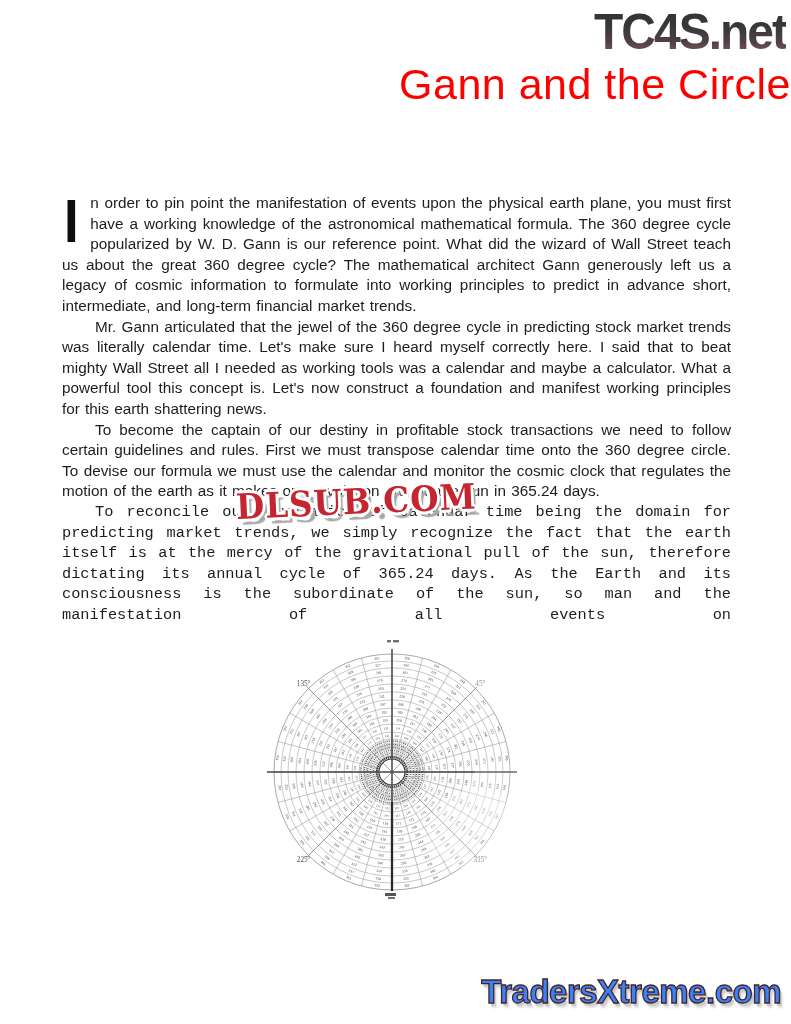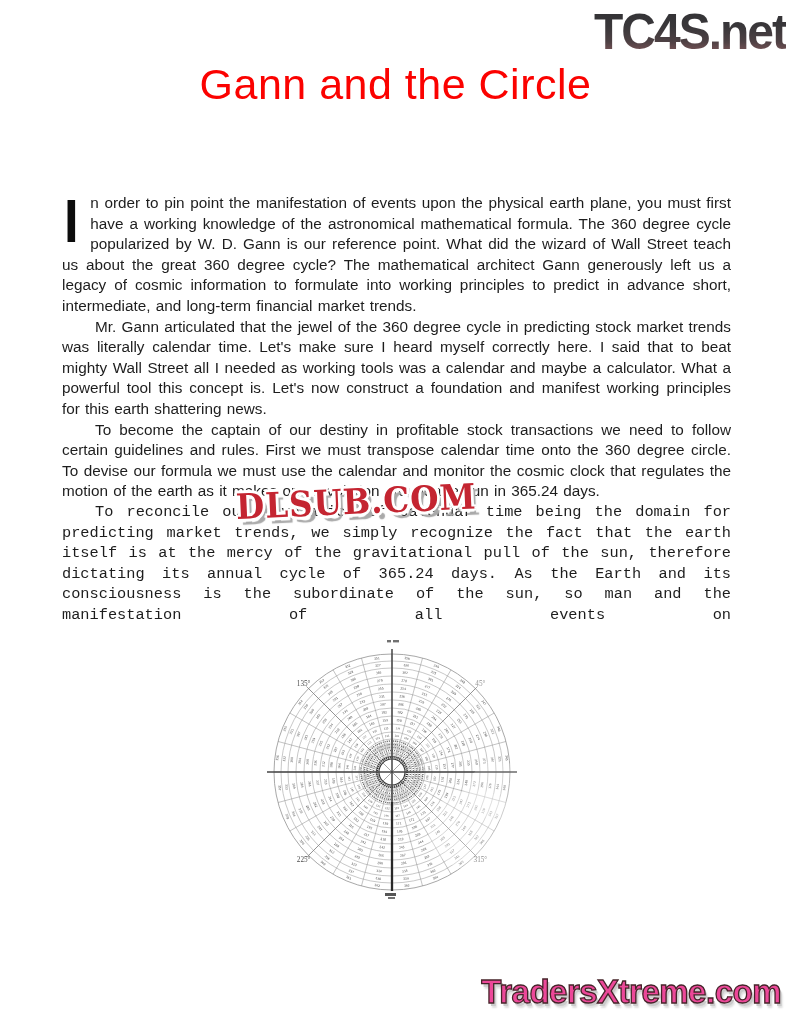--- a/index.html
+++ b/index.html
@@ -6,21 +6,21 @@
   .page{position:relative;width:791px;height:1024px;background:#ffffff;overflow:hidden;
         font-family:"Liberation Sans",sans-serif;}
 
   .logo-tc4s{position:absolute;top:2px;right:5px;
     font-family:"Liberation Sans",sans-serif;font-weight:bold;font-size:48px;letter-spacing:-2px;
     transform:scaleY(1.06);transform-origin:top right;
     background:linear-gradient(180deg,#303033 0%,#39373a 42%,#4e4144 68%,#7c5457 88%,#936062 100%);
     -webkit-background-clip:text;background-clip:text;color:transparent;
     filter:blur(0.4px);}
 
-  .title{position:absolute;top:60px;left:0;right:0;text-align:center;
+  .title{position:absolute;top:60px;left:0;right:0;text-align:right;
     font-size:43px;font-weight:400;color:#fb0200;letter-spacing:0.5px;}
 
   .byline{position:absolute;top:130px;left:0;right:0;text-align:center;
     font-size:27px;color:#141414;}
 
   .article{position:absolute;top:193px;left:62px;width:669px;
     font-size:15.3px;line-height:20.6px;text-align:justify;color:#1d1d1d;
     word-spacing:1px;}
   .article p{margin:0;text-indent:33px;}
   .article p.first{text-indent:0;}
@@ -34,21 +34,21 @@
     color:#c42531;white-space:nowrap;
     text-shadow:
       -2px -2px 0 #fff, 2px -2px 0 #fff, -2px 2px 0 #fff, 2px 2px 0 #fff,
       -3px 0 0 #fff, 3px 0 0 #fff, 0 3px 0 #fff, 0 -3px 0 #fff,
       5px 6px 1px #a9a9a9;}
 
   .wheel{position:absolute;left:257px;top:637px;opacity:.95;}
 
   .footer-logo{position:absolute;top:973px;right:10px;white-space:nowrap;
     font-family:"Liberation Sans",sans-serif;font-weight:bold;font-size:33px;letter-spacing:-0.5px;
-    color:#ec4899;-webkit-text-stroke:1.3px #452329;
+    color:#3b82f6;-webkit-text-stroke:1.3px #452329;
     text-shadow:2px 3px 0 #cbcbcb,3px 5px 2px #dedede;}
 </style>
 </head>
 <body>
 
 <div class="page">
 
   <div class="logo-tc4s">TC4S.net</div>
 
   <div class="title">Gann and the Circle</div>

